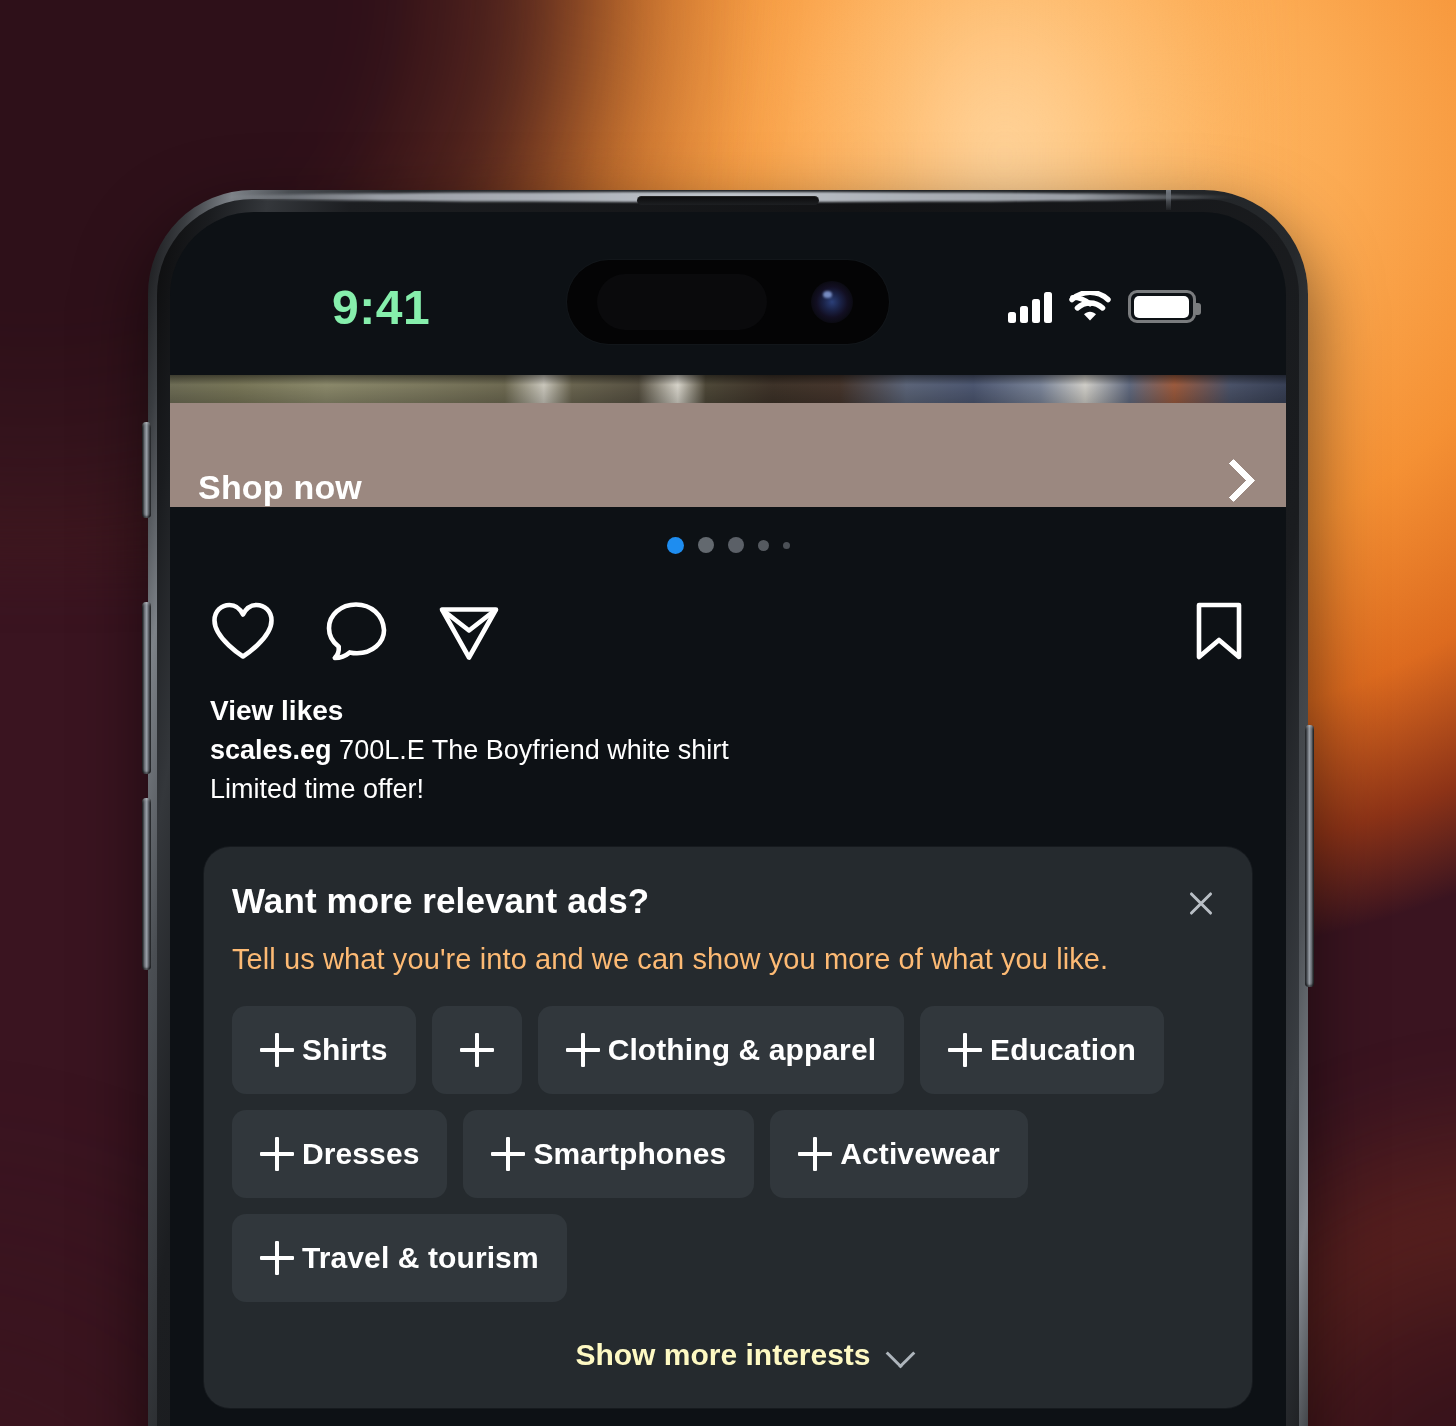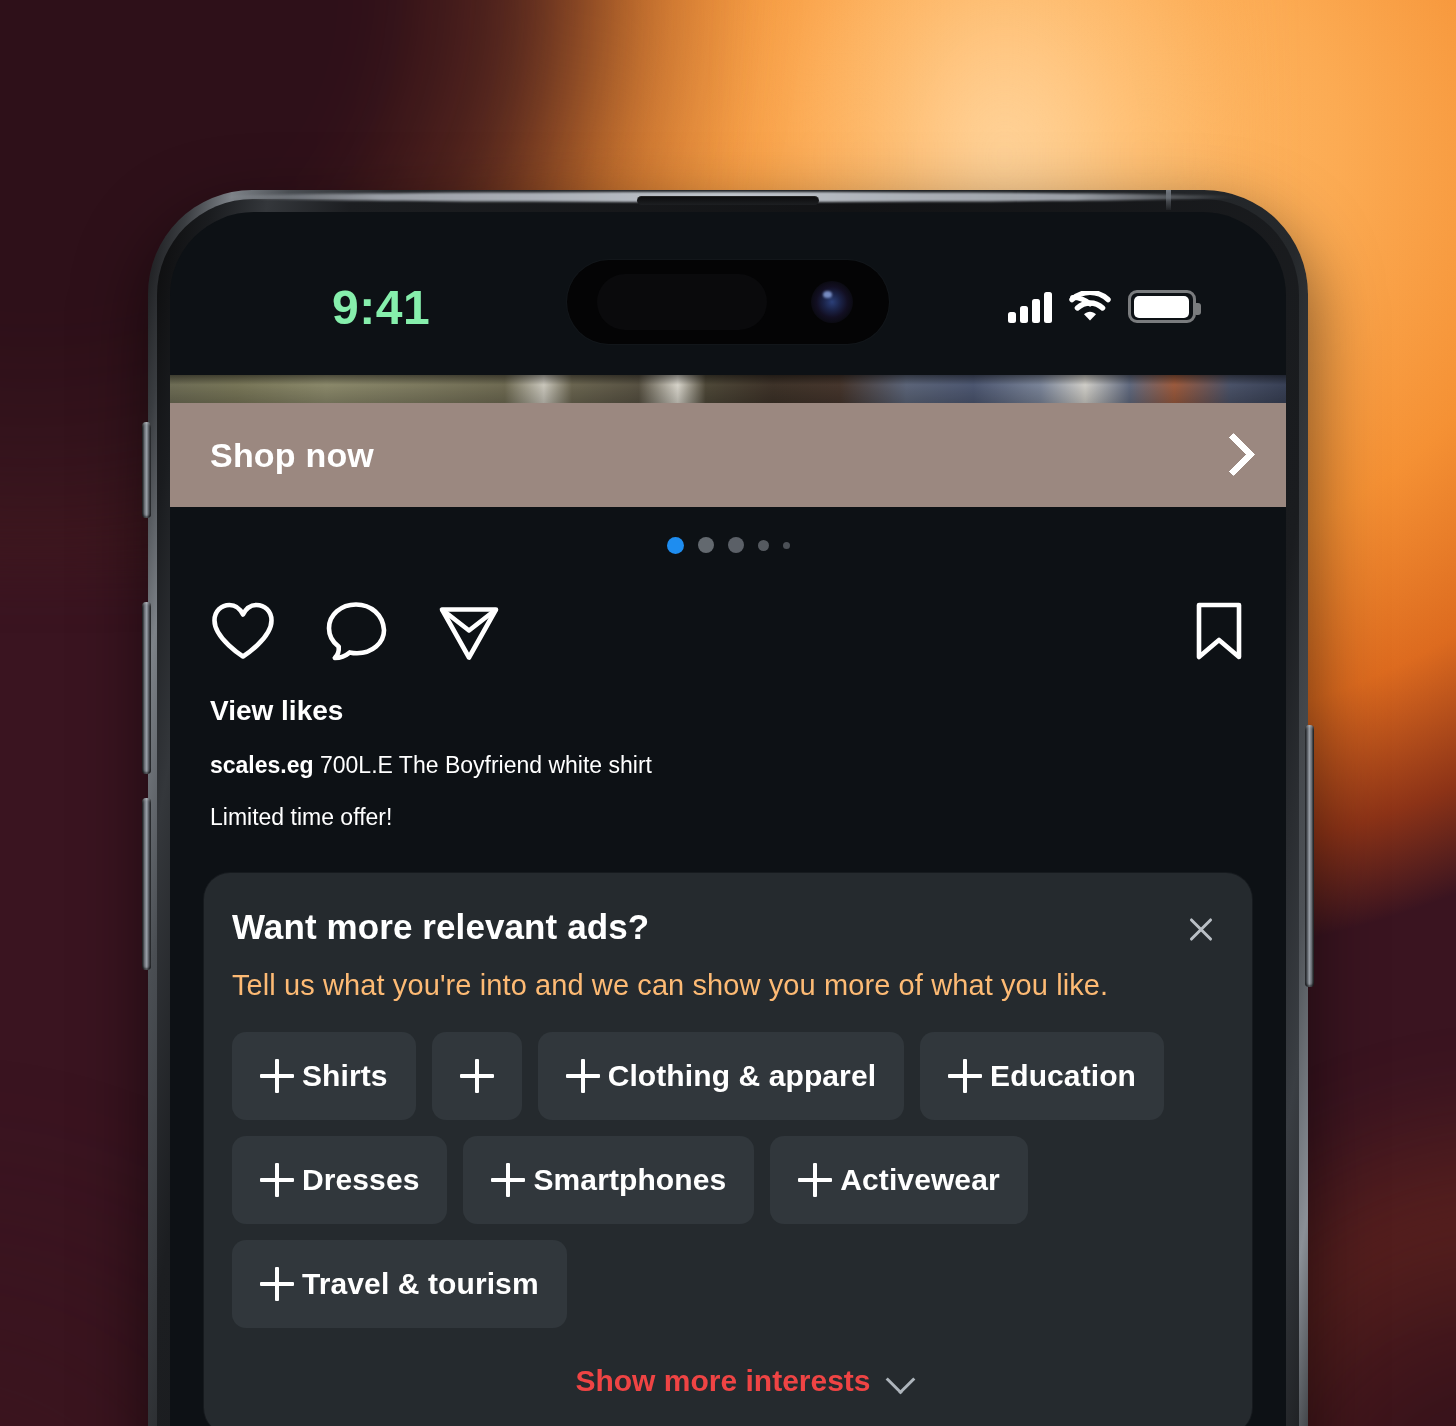--- a/index.html
+++ b/index.html
@@ -279,23 +279,23 @@
     inset: 0;
     background: linear-gradient(180deg, rgba(0,0,0,0.45) 0%, rgba(0,0,0,0) 35%, rgba(0,0,0,0.18) 100%);
   }
 
   
   .cta-bar {
     position: relative;
     height: 104px;
     background: #9b8880;
     display: flex;
-    align-items: center;
+    align-items: flex-end;
     justify-content: space-between;
-    padding: 0 38px 0 40px;
+    padding: 0 38px 0 28px;
     box-sizing: border-box;
   }
   .cta-label {
     color: #ffffff;
     font-size: 34px;
     font-weight: 700;
     letter-spacing: 0.2px;
   }
   .cta-chevron {
     width: 36px;
@@ -344,24 +344,24 @@
   .caption {
     padding: 14px 40px 0 40px;
     color: #ffffff;
   }
   .caption .view-likes {
     font-size: 28px;
     font-weight: 700;
     line-height: 1.26;
   }
   .caption .cap-line {
-    font-size: 23px;
+    font-size: 27px;
     font-weight: 400;
     line-height: 1.2;
-    margin-top: 24px;
+    margin-top: 6px;
   }
   .caption .cap-user { font-weight: 700; }
 
   
   .ads-card {
     margin: 42px 34px 0 34px;
     background: #252a2e;
     border-radius: 26px;
     padding: 34px 28px 30px 28px;
     box-shadow: 0 0 0 1px rgba(255,255,255,0.04);
@@ -444,21 +444,21 @@
 
   .show-more {
     margin-top: 36px;
     display: flex;
     align-items: center;
     justify-content: center;
     gap: 16px;
     padding-bottom: 6px;
   }
   .show-more-label {
-    color: #ef4444;
+    color: #fef9c3;
     font-size: 30px;
     font-weight: 700;
     margin-left: 32px;
   }
   .chev-down {
     width: 26px; height: 26px;
     position: relative;
   }
   .chev-down::before {
     content: "";

